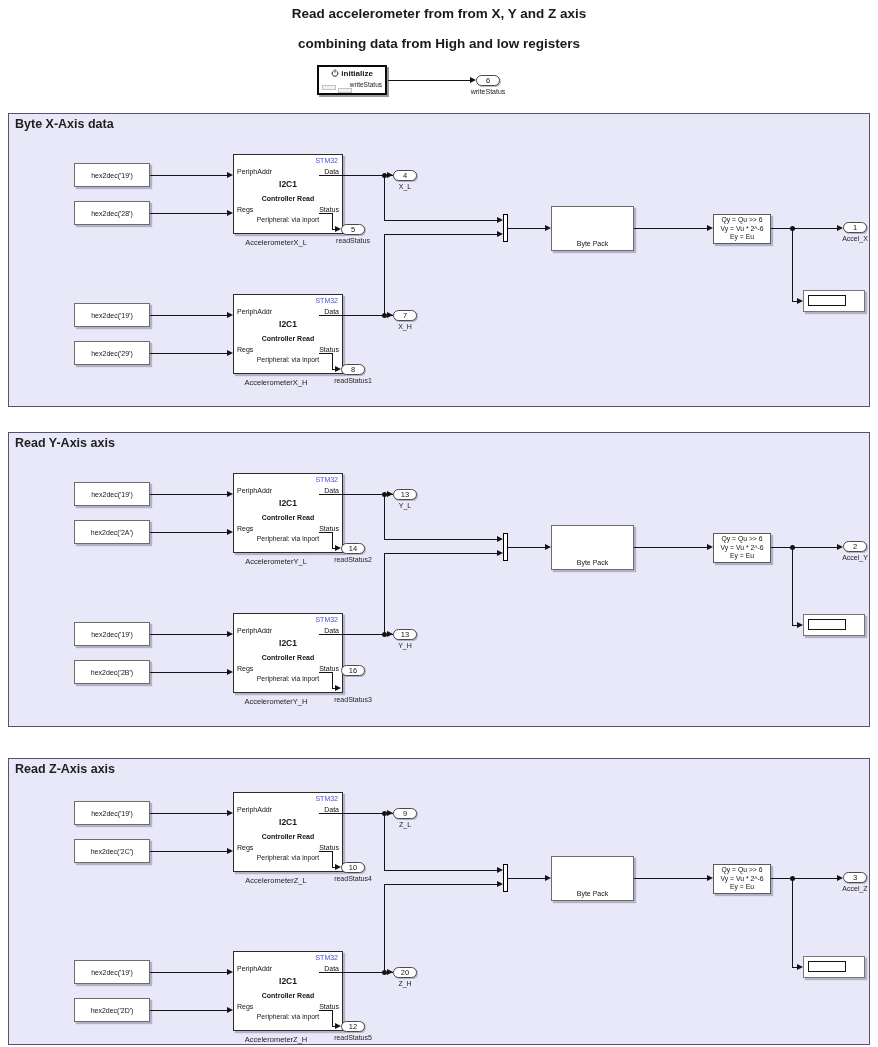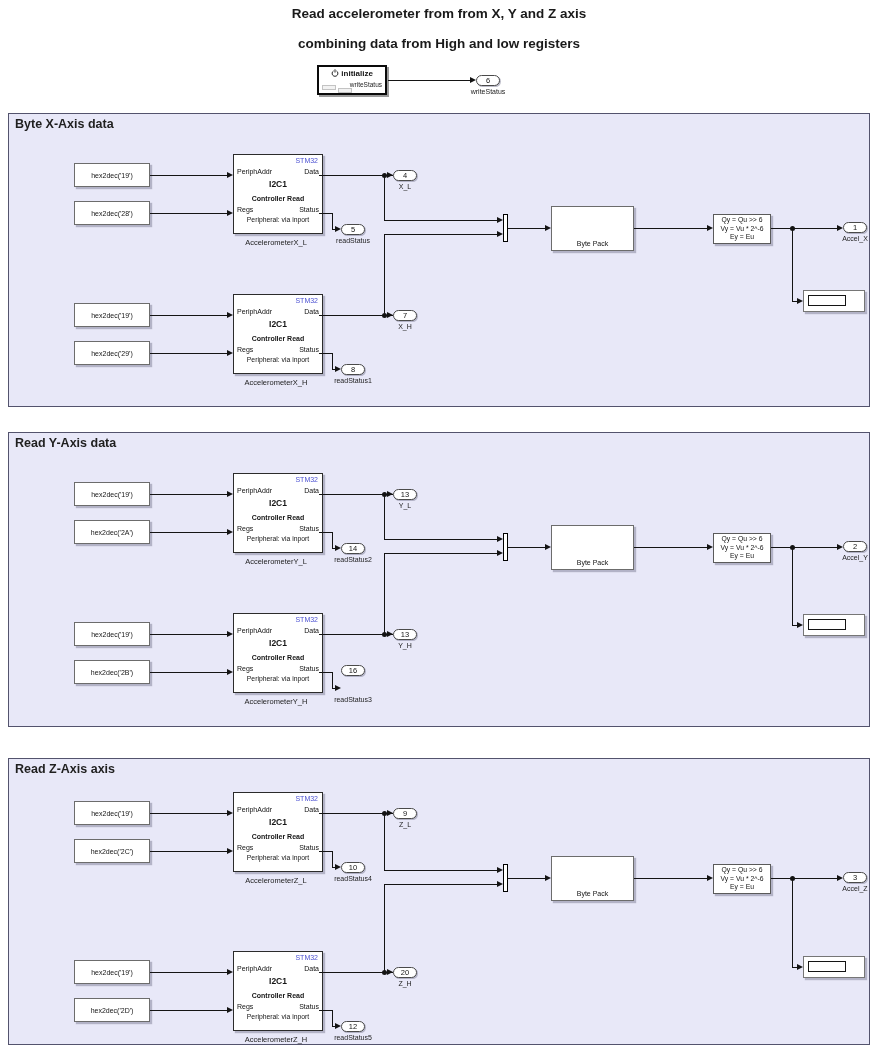--- a/index.html
+++ b/index.html
@@ -17,21 +17,21 @@
   
   .wh{position:absolute;height:1px;background:#141414;}
   .wv{position:absolute;width:1px;background:#141414;}
   .ar{position:absolute;width:0;height:0;border-top:3.5px solid transparent;
       border-bottom:3.5px solid transparent;border-left:6px solid #141414;}
   .dot{position:absolute;width:5px;height:5px;border-radius:50%;background:#141414;}
   
   .const{position:absolute;width:76px;height:24px;background:#fff;
          border:1px solid #6c6c6c;box-shadow:2px 2px 1px rgba(125,125,150,.5);
          display:flex;align-items:center;justify-content:center;font-size:7px;}
-  .i2c{position:absolute;width:90px;height:80px;background:#fff;
+  .i2c{position:absolute;width:110px;height:80px;background:#fff;
        border:1px solid #2b2b2b;box-shadow:2px 2px 1px rgba(125,125,150,.5);}
   .i2c .badge{position:absolute;right:4px;top:2px;font-size:7px;color:#4b50d2;}
   .i2c .p{position:absolute;font-size:7px;color:#111;}
   .i2c .in1{left:3px;top:13px;} .i2c .out1{right:3px;top:13px;}
   .i2c .in2{left:3px;top:51px;} .i2c .out2{right:3px;top:51px;}
   .i2c .nm{position:absolute;left:0;top:24px;width:100%;text-align:center;
            font-weight:bold;font-size:8.5px;}
   .i2c .md{position:absolute;left:0;top:40px;width:100%;text-align:center;
            font-weight:bold;font-size:7px;}
   .i2c .pf{position:absolute;left:0;top:61px;width:100%;text-align:center;
@@ -191,21 +191,21 @@
   <div class="olbl" style="left:814px;top:121px;width:64px">Accel_X</div>
   <div class="wv" style="left:783px;top:114px;height:73px"></div>
   <div class="wh" style="left:783px;top:187px;width:5px"></div>
   <div class="ar" style="left:788px;top:184px"></div>
   <div class="disp" style="left:794px;top:176px">
       <div class="in"></div>
     </div>
 </div>
 
 <div class="section" style="top:432px;height:295px">
-  <div class="sec-header">Read Y-Axis data</div>
+  <div class="sec-header">Read Y-Axis axis</div>
 
   <div class="const" style="left:65px;top:49px">
       <span>hex2dec('19')</span>
     </div>
   <div class="const" style="left:65px;top:87px">
       <span>hex2dec('2A')</span>
     </div>
   <div class="wh" style="left:141px;top:61px;width:77px"></div>
   <div class="ar" style="left:218px;top:58px"></div>
   <div class="wh" style="left:141px;top:99px;width:77px"></div>

